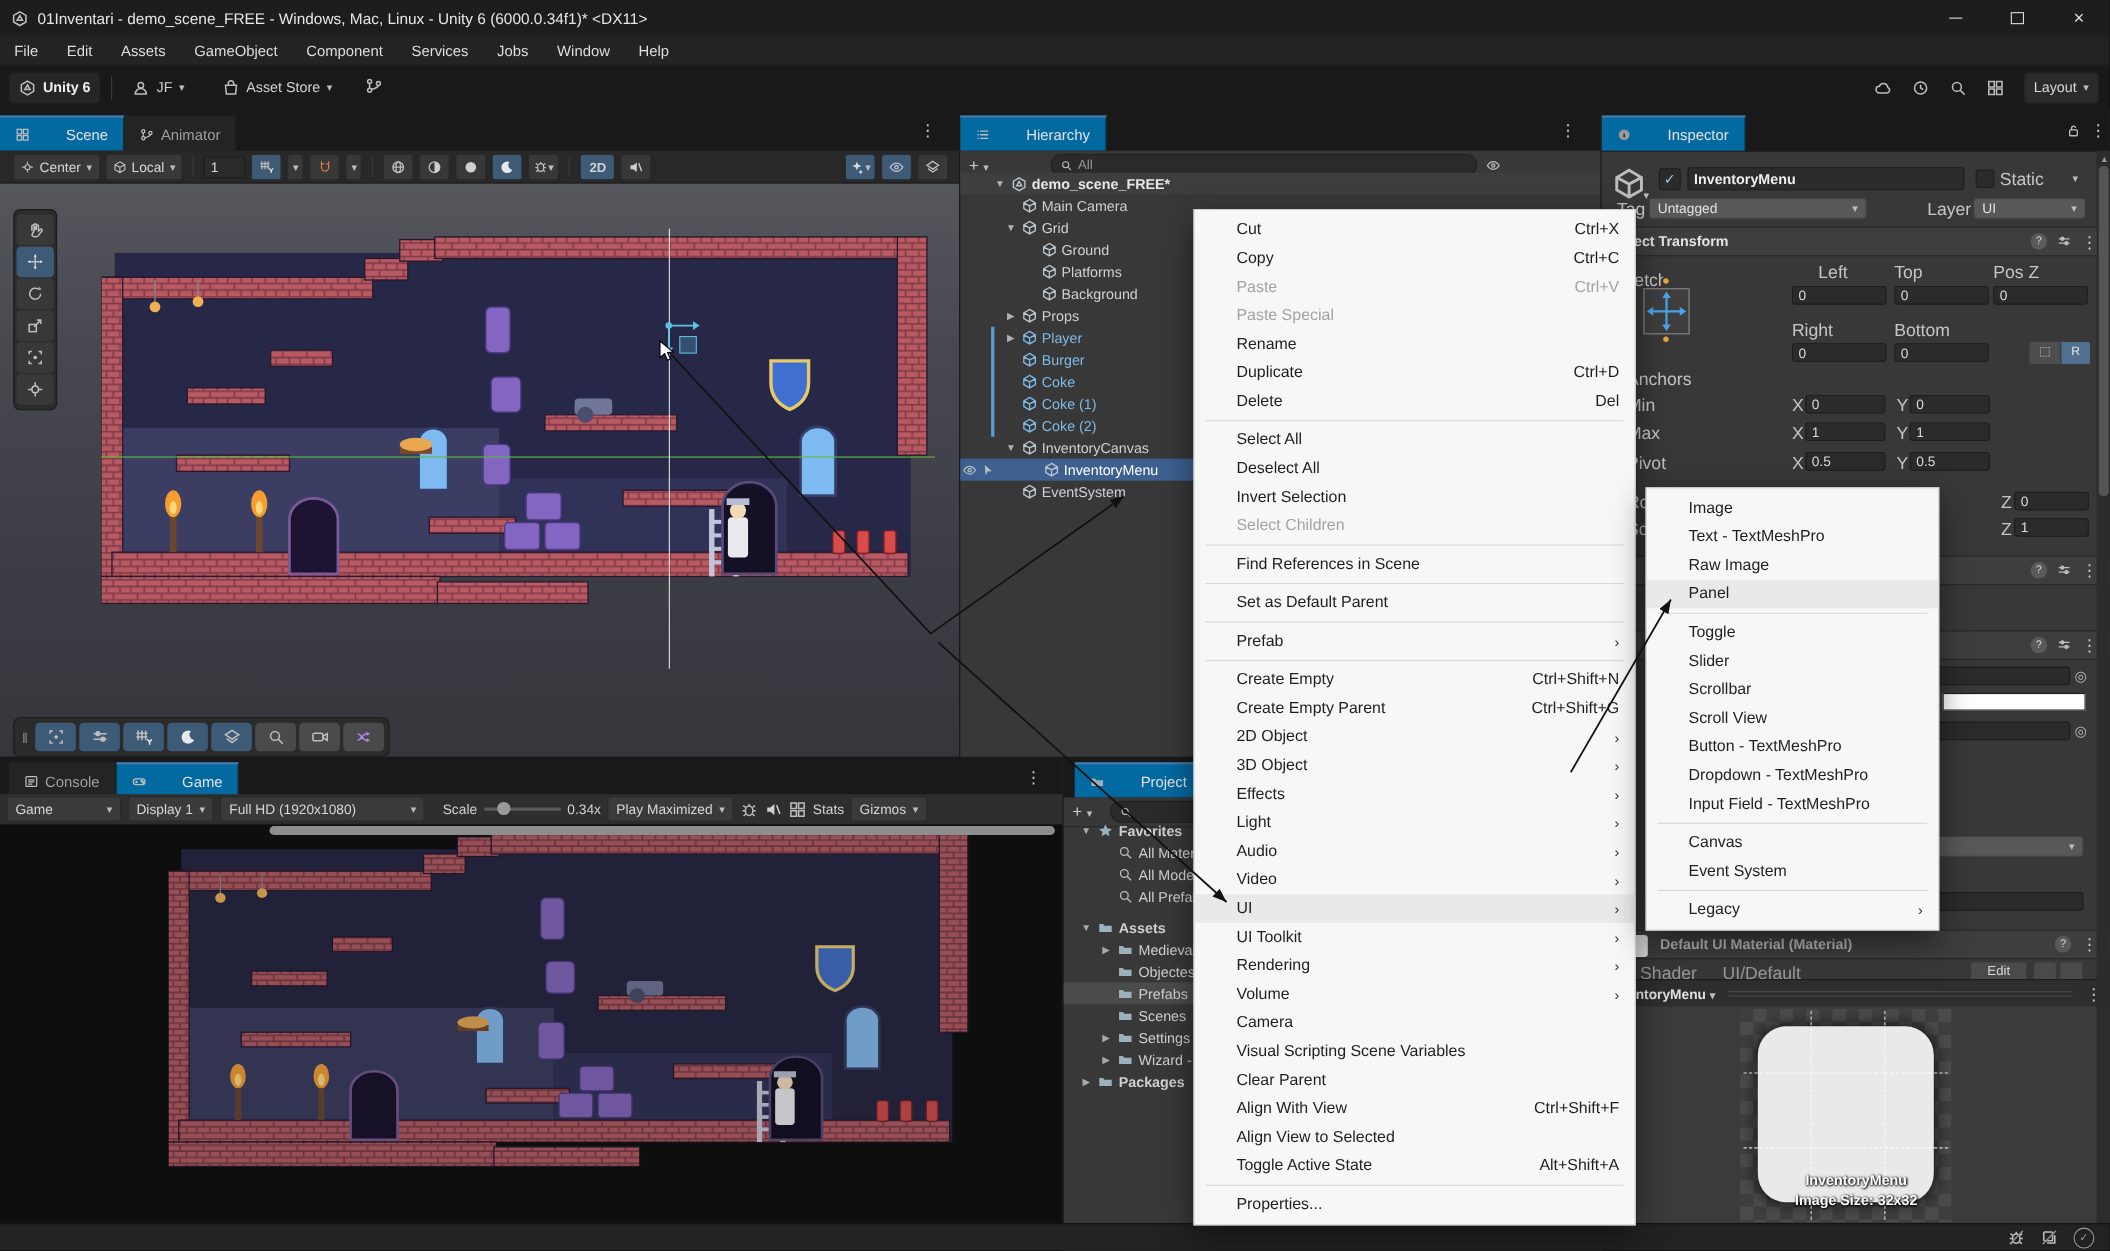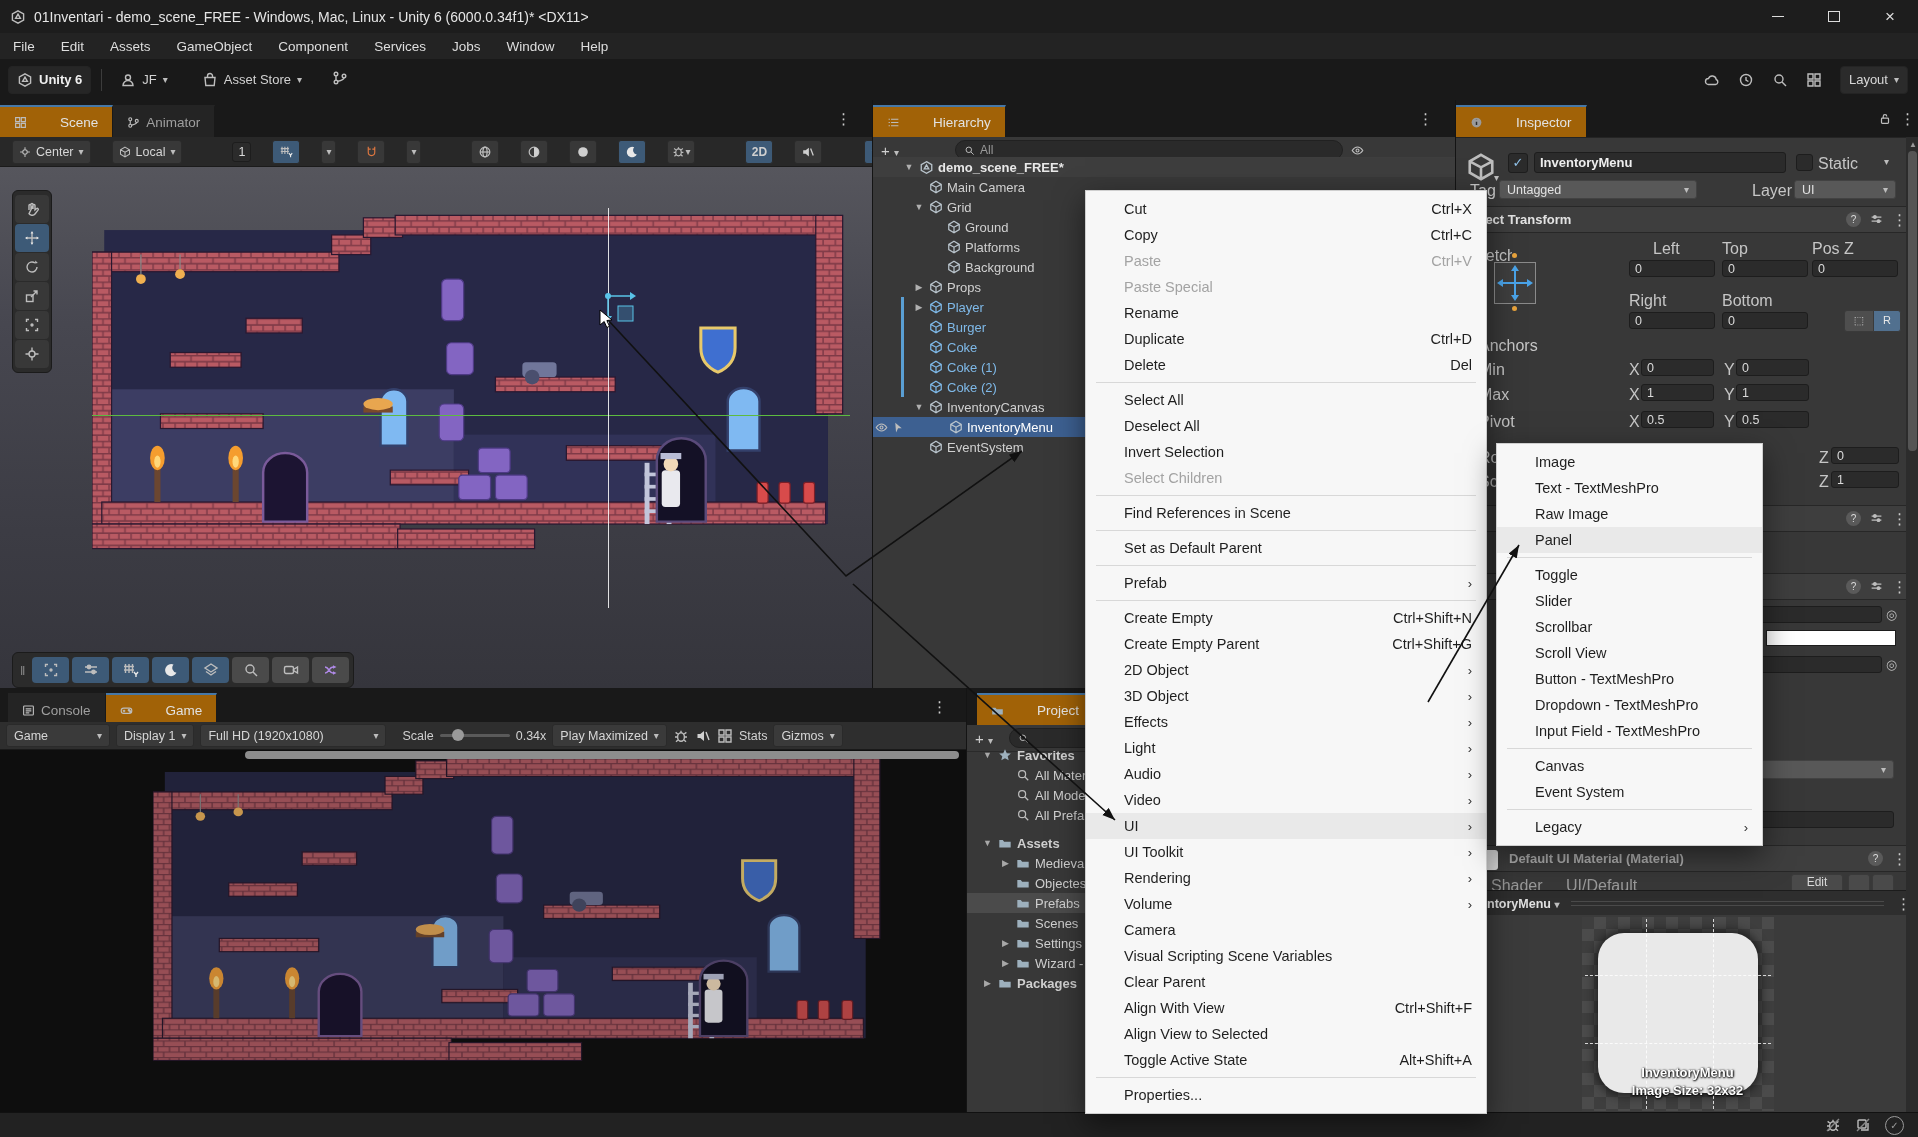--- a/index.html
+++ b/index.html
@@ -13,24 +13,24 @@
   #titlebar{left:0;top:0;width:1918px;height:33px;background:#1d1d1d;display:flex;align-items:center;color:#e6e6e6;font-size:14px;}
   #menubar{left:0;top:33px;width:1918px;height:26px;background:#232323;display:flex;align-items:center;font-size:13.5px;color:#dedede;border-bottom:1px solid #161616;}
   #menubar .mitem{padding:0 13px;height:100%;display:flex;align-items:center;}
   #toolbar{left:0;top:59px;width:1918px;height:41px;background:#191919;border-bottom:1px solid #101010;display:flex;align-items:center;}
   .tbtn{background:#2b2b2b;border:1px solid #242424;border-radius:4px;height:26px;display:flex;align-items:center;padding:0 8px;gap:6px;color:#d8d8d8;}
   .winbtn{width:56px;height:33px;display:flex;align-items:center;justify-content:center;color:#dcdcdc;}
   .chev{font-size:10px;color:#bdbdbd;}
   
   .tabstrip{position:absolute;height:37px;background:#191919;display:flex;align-items:flex-end;border-bottom:1px solid #242424;}
   .tab{height:30px;display:flex;align-items:center;gap:6px;padding:0 14px;background:#242424;color:#9f9f9f;border-top:2px solid transparent;border-right:1px solid #191919;font-size:13.5px;}
-  .tab.active{background:#a16207;color:#e2e2e2;border-top:2px solid #4678a8;gap:33px;}
+  .tab.active{background:#0369a1;color:#e2e2e2;border-top:2px solid #4678a8;gap:33px;}
   .kebab{color:#cccccc;font-size:15px;}
   
-  #scene-toolbar{left:0;top:137px;width:872px;height:30px;background:#282828;border-bottom:1px solid #1b1b1b;display:flex;align-items:center;gap:21px;padding-left:12px;box-sizing:border-box;}
+  #scene-toolbar{left:0;top:137px;width:872px;height:30px;background:#282828;border-bottom:1px solid #1b1b1b;display:flex;align-items:center;gap:5px;padding-left:12px;box-sizing:border-box;}
   .stgroup{background:#383838;border:1px solid #2a2a2a;border-radius:3px;height:22px;display:flex;align-items:center;padding:0 6px;gap:5px;font-size:12.5px;color:#d6d6d6;}
   .stbtn{background:#383838;border:1px solid #2a2a2a;border-radius:3px;height:22px;min-width:26px;display:flex;align-items:center;justify-content:center;color:#cfcfcf;font-size:12px;}
   .stbtn.on{background:#3d5a77;}
   .vsep{width:1px;height:18px;background:#3c3c3c;margin:0 4px;}
   #scene-viewport{left:0;top:167px;width:872px;height:521px;background:linear-gradient(#56565d 0%,#474750 30%,#3c3c44 70%,#35353c 100%);overflow:hidden;}
   #left-tools{left:12px;top:190px;width:38px;background:#2b2b2b;border:1px solid #1b1b1b;border-radius:6px;padding:3px 0;z-index:10;}
   #left-tools .tool{width:34px;height:28px;margin:1px 2px;border-radius:4px;display:flex;align-items:center;justify-content:center;background:#383838;}
   #left-tools .tool.on{background:#3d5a77;}
   #scene-bottombar{left:12px;top:652px;height:34px;background:#2b2b2b;border:1px solid #1b1b1b;border-radius:6px;display:flex;align-items:center;padding:0 4px;gap:3px;z-index:10;}
   #scene-bottombar .sbtn{width:37px;height:26px;border-radius:4px;background:#4a4a4a;display:flex;align-items:center;justify-content:center;}

